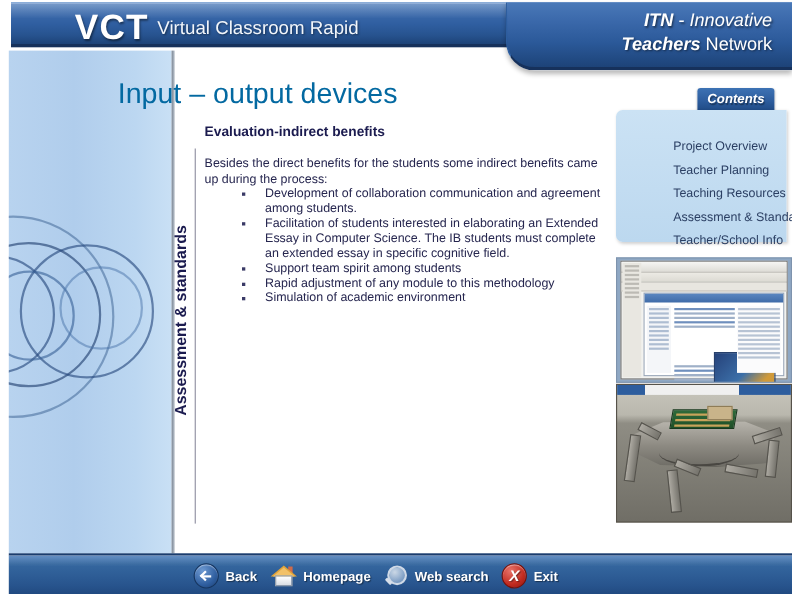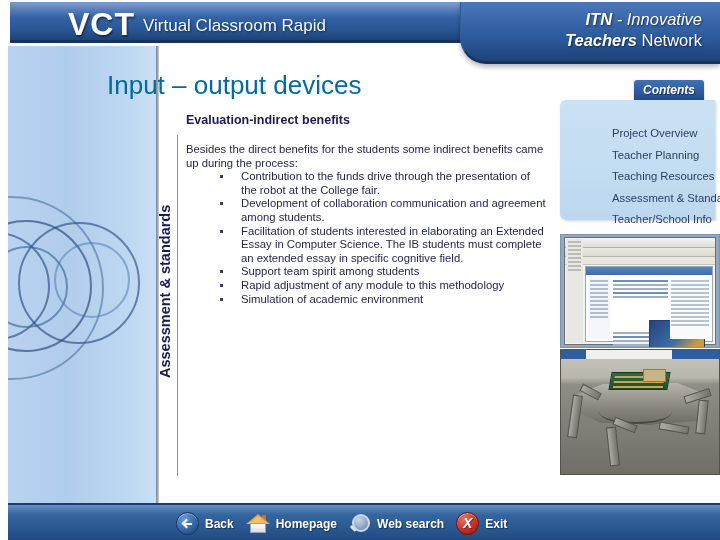--- a/index.html
+++ b/index.html
@@ -461,21 +461,20 @@
   <div class="section-head">Evaluation-indirect benefits</div>
   <div class="vline"></div>
 
   <div class="vert-label-wrap">
     <div class="vert-label">Assessment &amp; standards</div>
   </div>
 
   <div class="body-copy">
     <p class="intro">Besides the direct benefits for the students some indirect benefits came up during the process:</p>
     <ul class="bullets">
-      <li>Contribution to the funds drive through the presentation of the robot at the College fair.</li>
       <li>Development of collaboration communication and agreement among students.</li>
       <li>Facilitation of students interested in elaborating an Extended Essay in Computer Science. The IB students must complete an extended essay in specific cognitive field.</li>
       <li>Support team spirit among students</li>
       <li>Rapid adjustment of any module to this methodology</li>
       <li>Simulation of academic environment</li>
     </ul>
   </div>
 
   <div class="contents-tab">
     <span>Contents</span>

